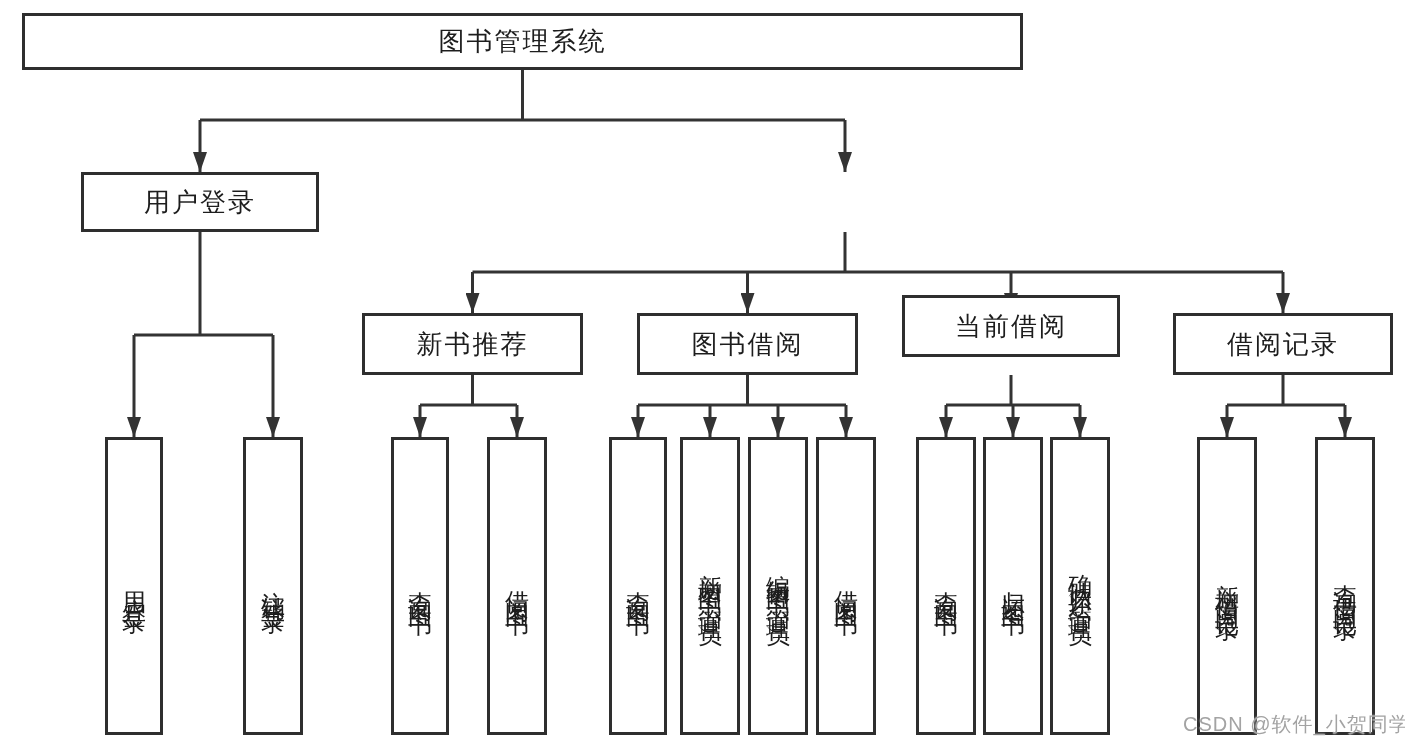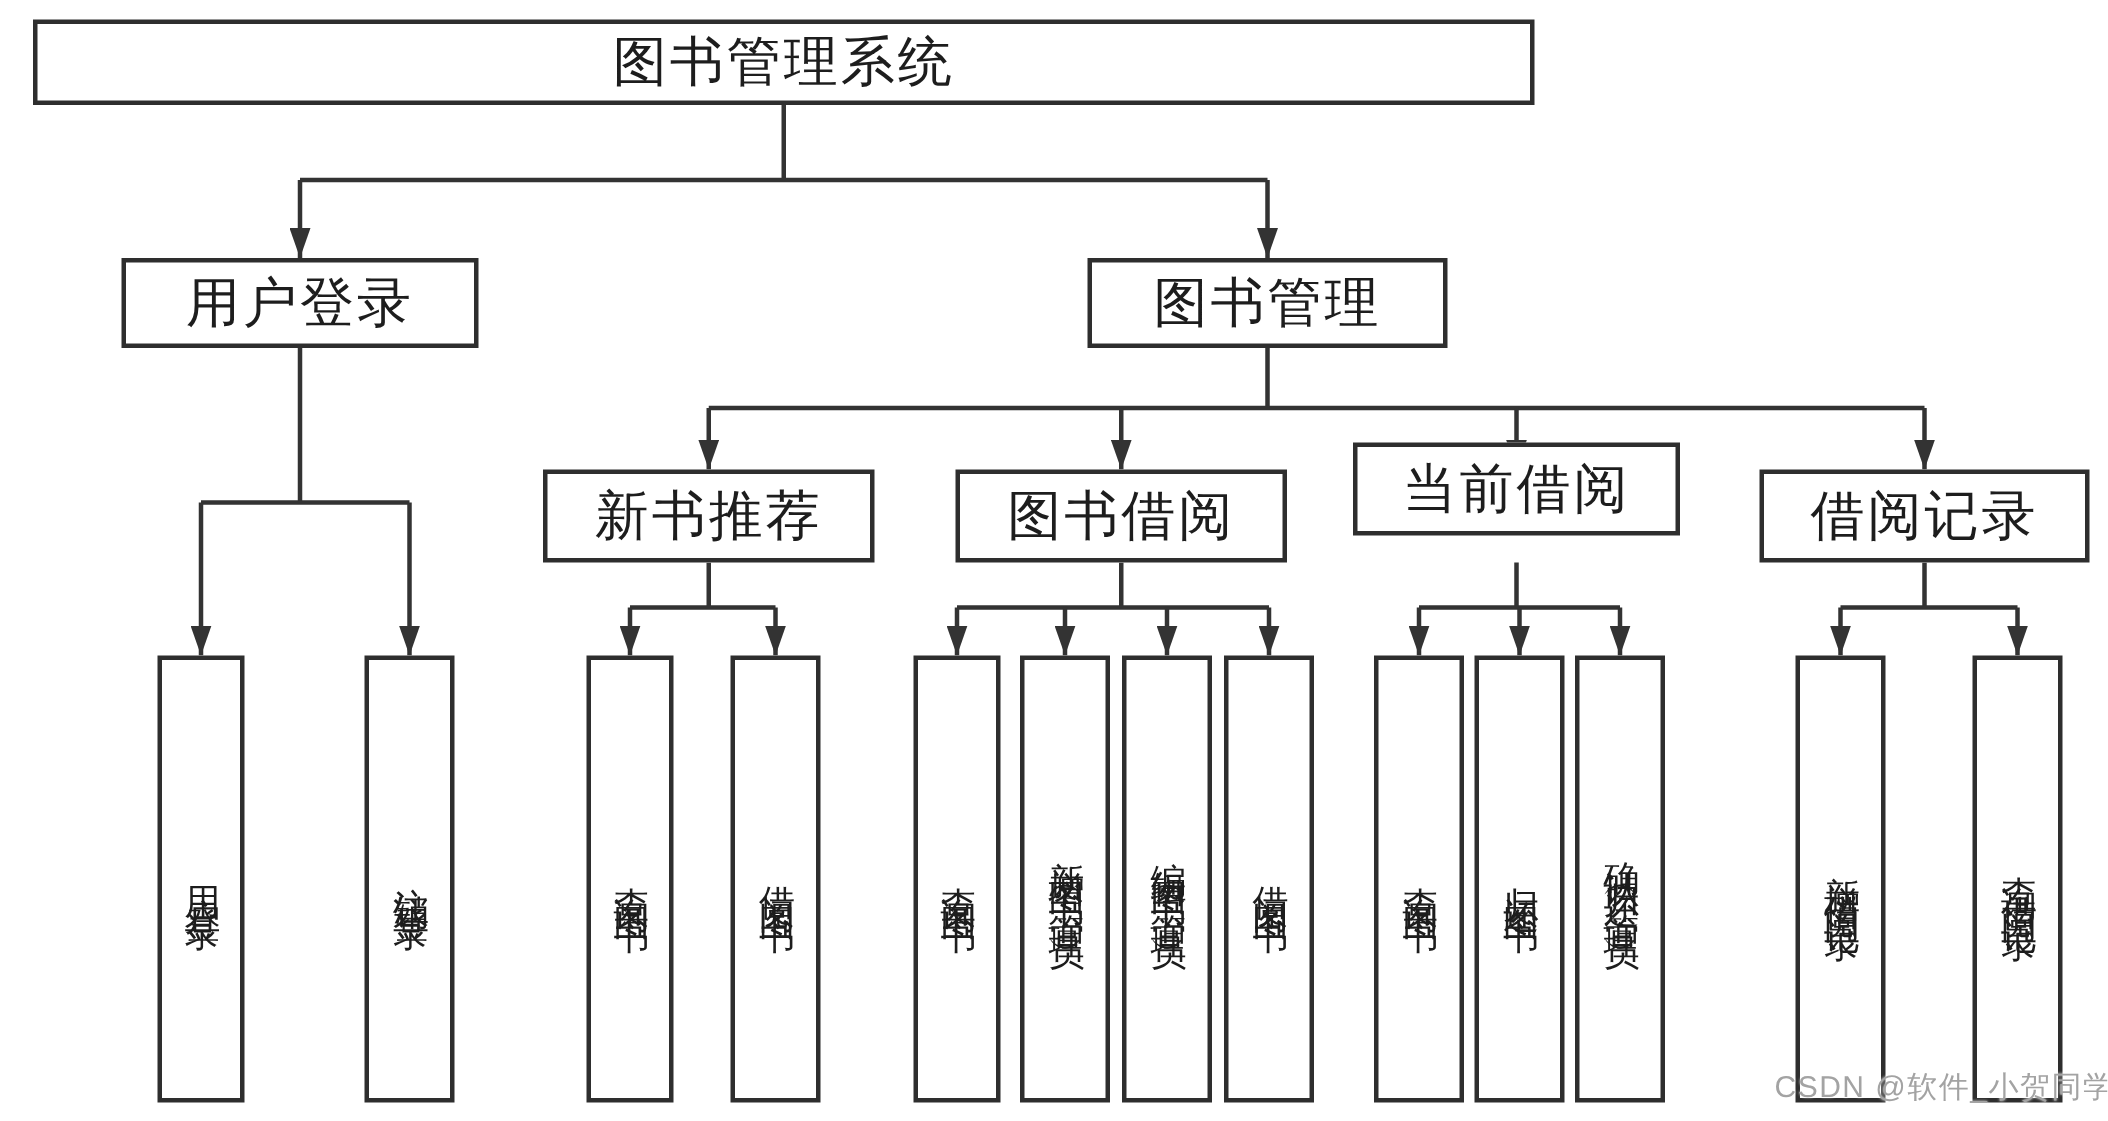--- a/index.html
+++ b/index.html
@@ -5,21 +5,21 @@
   html,body{margin:0;padding:0;background:#ffffff;}
   .stage{
     position:relative;width:1405px;height:747px;background:#ffffff;overflow:hidden;
     font-family:"Liberation Sans","DejaVu Sans",sans-serif;color:#1d1d1d;
   }
   .edges{position:absolute;left:0;top:0;z-index:1;}
   .edges path,.edges line{stroke:#333333;stroke-width:3;fill:none;}
   .hbox{
     position:absolute;z-index:2;background:#ffffff;border:3px solid #2e2e2e;
     display:flex;align-items:center;justify-content:center;
-    font-size:36px;letter-spacing:2px;box-sizing:border-box;white-space:nowrap;
+    font-size:26px;letter-spacing:2px;box-sizing:border-box;white-space:nowrap;
   }
   .vbox{
     position:absolute;z-index:2;top:437px;height:298px;background:#ffffff;
     border:3px solid #2e2e2e;box-sizing:border-box;
     display:flex;align-items:center;justify-content:center;
   }
   .vtext{
     writing-mode:vertical-rl;text-orientation:mixed;
     font-size:24px;letter-spacing:7px;line-height:1;white-space:nowrap;
   }
@@ -85,21 +85,20 @@
     <g>
       <path d="M1283 375 V405 M1227 405 H1345"></path>
       <line x1="1227" y1="405" x2="1227" y2="437" marker-end="url(#arw)"></line>
       <line x1="1345" y1="405" x2="1345" y2="437" marker-end="url(#arw)"></line>
     </g>
   </svg>
 
   <div class="hbox" style="left:22px;top:13px;width:1001px;height:57px">图书管理系统</div>
 
   <div class="hbox" style="left:81px;top:172px;width:238px;height:60px">用户登录</div>
-  <div class="hbox" style="left:725px;top:172px;width:240px;height:60px">图书管理</div>
 
   <div class="hbox" style="left:637px;top:313px;width:221px;height:62px">图书借阅</div>
   <div class="hbox" style="left:362px;top:313px;width:221px;height:62px">新书推荐</div>
   <div class="hbox" style="left:902px;top:295px;width:218px;height:62px">当前借阅</div>
   <div class="hbox" style="left:1173px;top:313px;width:220px;height:62px">借阅记录</div>
 
   <div class="vbox" style="left:105px;width:58px">
     <span class="vtext">用户登录</span>
   </div>
   <div class="vbox" style="left:243px;width:60px">

